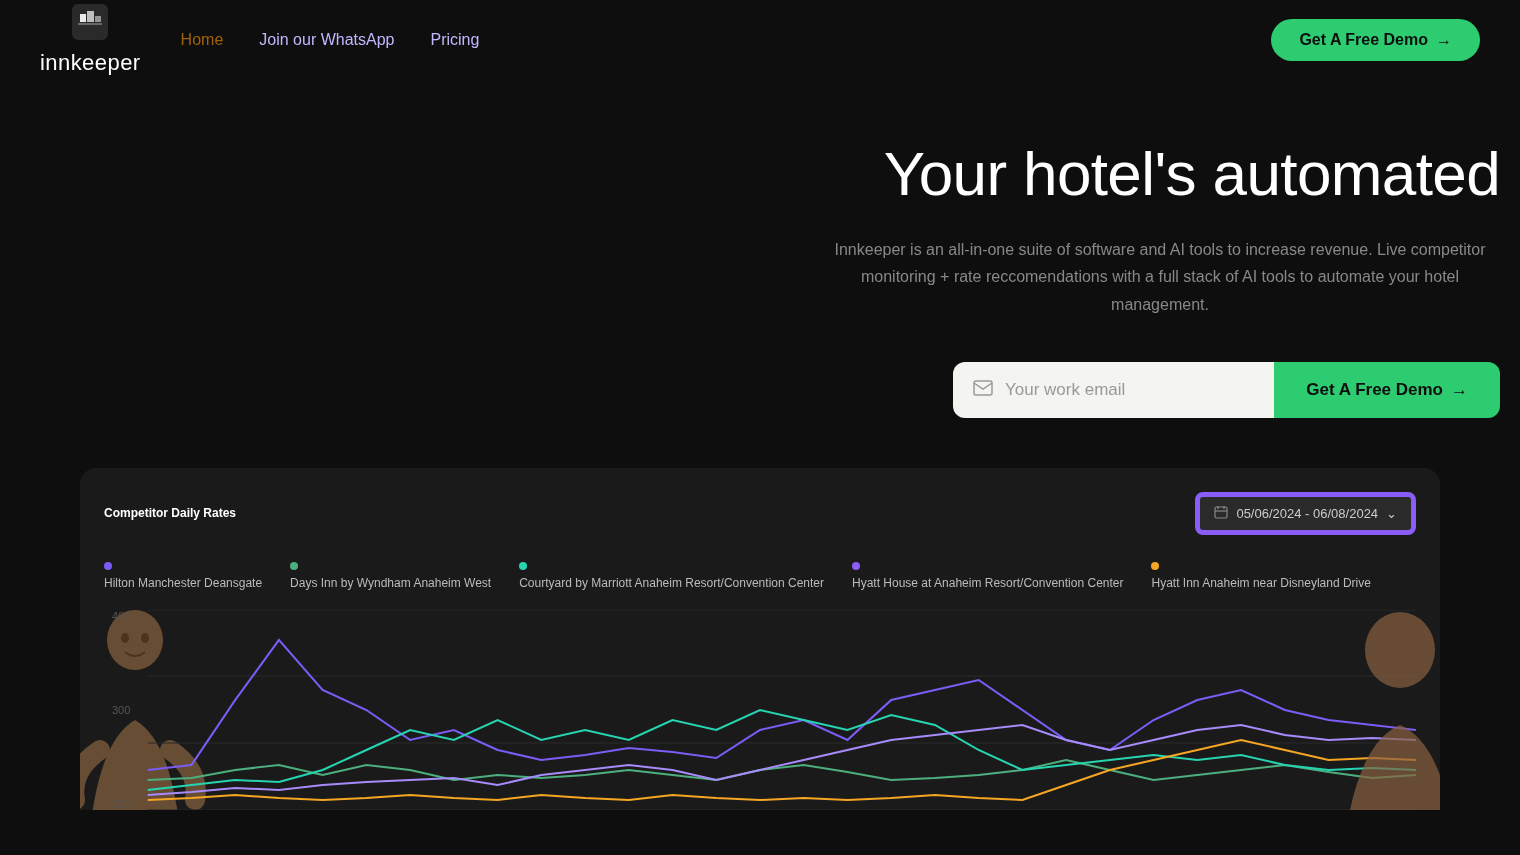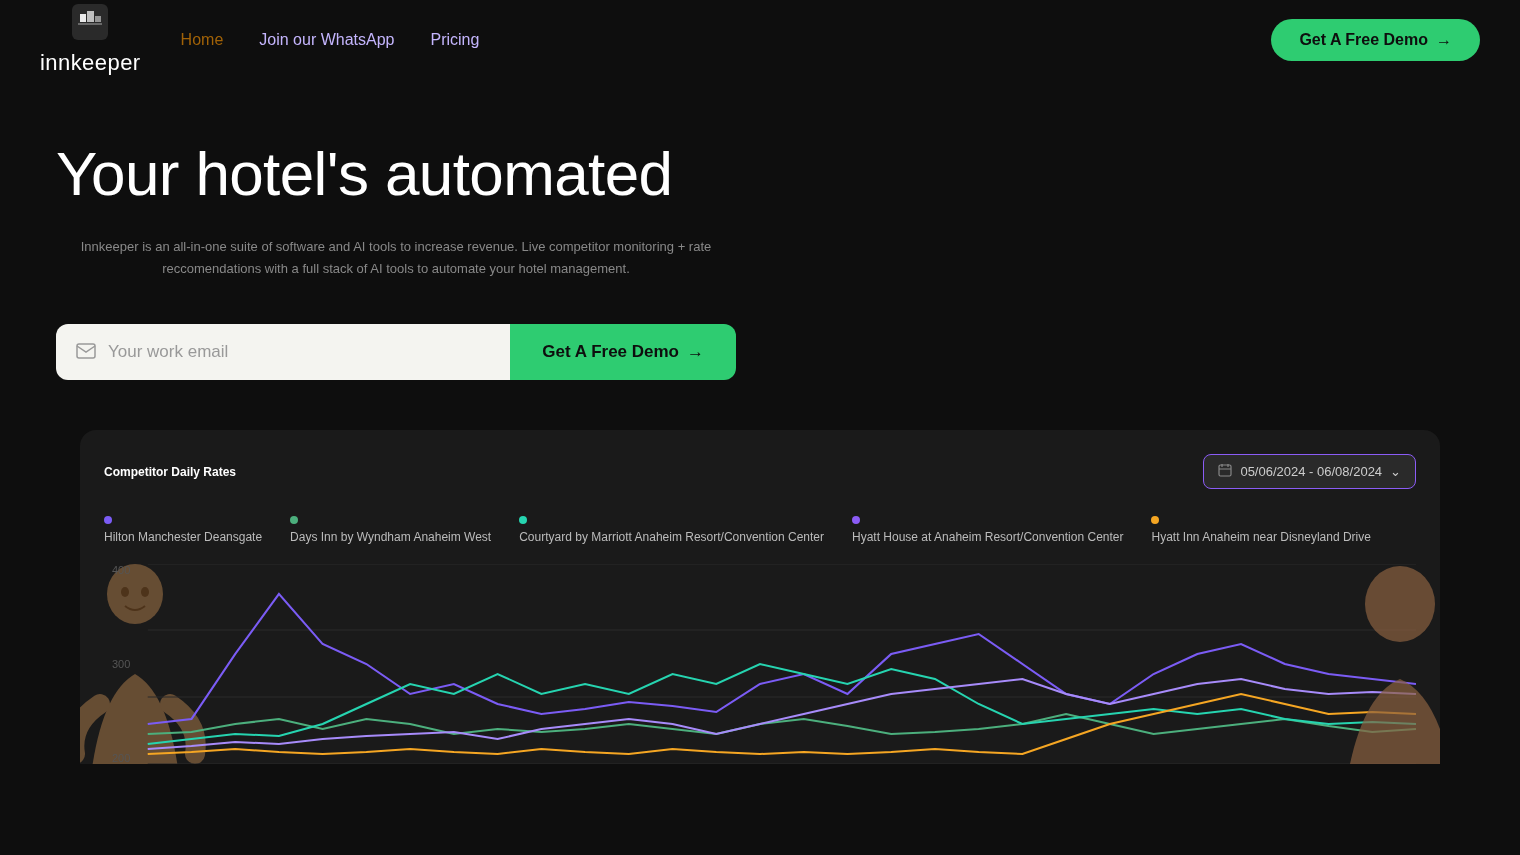--- a/index.html
+++ b/index.html
@@ -79,48 +79,48 @@
       display: flex;
       align-items: center;
       gap: 8px;
       white-space: nowrap;
     }
 
     
     .hero {
       display: flex;
       flex-direction: column;
-      align-items: flex-start;
+      align-items: flex-end;
       text-align: center;
-      padding: 60px 56px 0;
+      padding: 60px 20px 0;
     }
 
     .hero-title {
       font-size: 62px;
       font-weight: 500;
       color: #fff;
       letter-spacing: -0.01em;
       margin-bottom: 28px;
       line-height: 1.1;
     }
 
     .hero-subtitle {
-      font-size: 13px;
+      font-size: 16px;
       color: #888;
       max-width: 680px;
       line-height: 1.7;
       margin-bottom: 44px;
     }
 
     
     .email-row {
       display: flex;
       align-items: stretch;
       gap: 0;
-      width: 680px;
+      width: 547px;
       max-width: 100%;
       margin-bottom: 50px;
     }
 
     .email-input-wrap {
       flex: 1;
       background: #f4f4f0;
       border-radius: 12px 0 0 12px;
       display: flex;
       align-items: center;
@@ -182,21 +182,21 @@
     }
 
     .chart-title {
       font-size: 12px;
       font-weight: 600;
       color: #fff;
     }
 
     .date-range-pill {
       background: #2a2a2a;
-      border: 1px solid #8b5cf6;
+      border: 5px solid #8b5cf6;
       border-radius: 8px;
       padding: 8px 14px;
       font-size: 13px;
       color: #ccc;
       display: flex;
       align-items: center;
       gap: 8px;
       cursor: pointer;
     }
 

